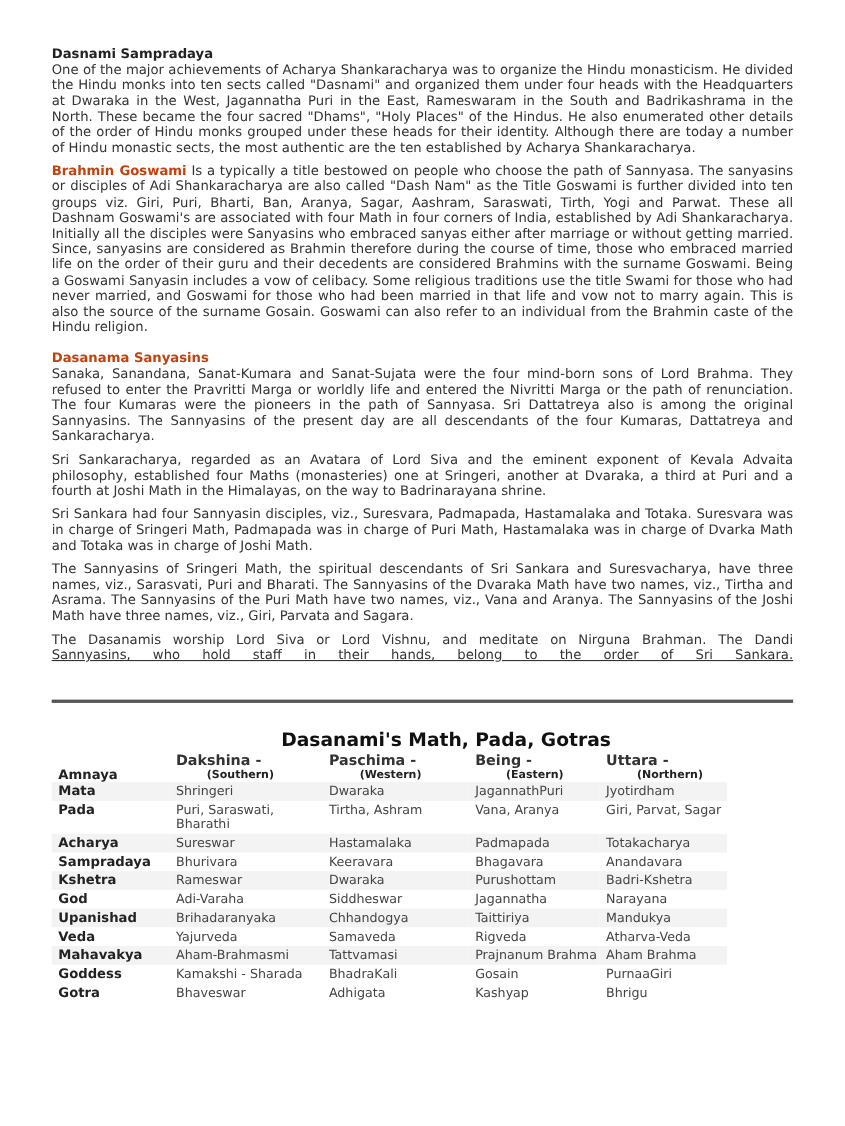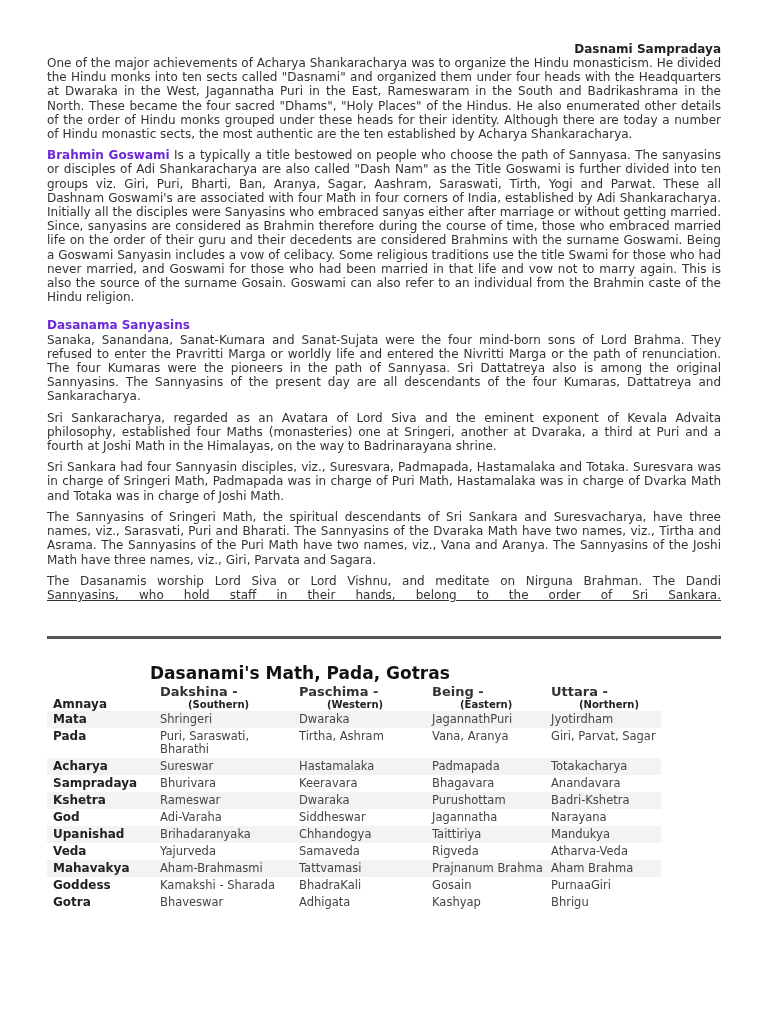--- a/index.html
+++ b/index.html
@@ -1,24 +1,24 @@
 <!DOCTYPE html>
 <html><head>
 <meta charset="utf-8">
 <style>
   html, body { margin: 0; padding: 0; background: #ffffff; }
   body { width: 768px; height: 1024px; position: relative; overflow: hidden;
          font-family: "DejaVu Sans", sans-serif; color: #333333; }
   .page { position: absolute; left: 47px; top: 42px; width: 674px; }
-  .title { text-align: right; font-weight: bold; font-size: 12px; line-height: 14px;
+  .title { text-align: left; font-weight: bold; font-size: 12px; line-height: 14px;
            color: #222; margin: 0; }
   p { margin: 0; font-size: 12px; line-height: 14.2px; text-align: justify; }
   .gap { height: 7px; }
   .gap-big { height: 14px; }
-  b, .bold { font-weight: bold; color: #6d28d9; }
+  b, .bold { font-weight: bold; color: #c2410c; }
   .underline { text-decoration: underline; text-align-last: justify; }
   .rule { position: absolute; left: 47px; top: 636px; width: 674px; height: 3px; background: #555; }
   .table-wrap { position: absolute; left: 47px; top: 662px; width: 614px; }
   .table-title { text-align: center; font-size: 17px; font-weight: bold; color: #111; line-height: 22px;
                  margin-left: 10px; width: 460px; }
   table { border-collapse: collapse; width: 614px; font-size: 11.5px; }
   td { padding: 0 0 0 6px; vertical-align: top; line-height: 13px; color: #444; }
   td.rowhead { font-weight: bold; color: #222; width: 101px; font-size: 12px; }
   td.c1 { width: 133px; } td.c2 { width: 127px; } td.c3 { width: 113px; }
   tr.shaded td { background: #f3f3f3; }
@@ -45,21 +45,21 @@
   <div class="gap"></div>
   <p>The Sannyasins of Sringeri Math, the spiritual descendants of Sri Sankara and Suresvacharya, have three names, viz., Sarasvati, Puri and Bharati. The Sannyasins of the Dvaraka Math have two names, viz., Tirtha and Asrama. The Sannyasins of the Puri Math have two names, viz., Vana and Aranya. The Sannyasins of the Joshi Math have three names, viz., Giri, Parvata and Sagara.</p>
   <div class="gap"></div>
   <p style="text-align-last: justify;">The Dasanamis worship Lord Siva or Lord Vishnu, and meditate on Nirguna Brahman. The Dandi</p>
   <p class="underline">Sannyasins, who hold staff in their hands, belong to the order of Sri Sankara.</p>
 </div>
 
 <div class="rule"></div>
 
 <div class="table-wrap">
-  <div class="table-title" style="margin-left:103px; width:auto; text-align:left;">Dasanami's Math, Pada, Gotras</div>
+  <div class="table-title" style="margin-left:103px; width:auto; text-align:center;">Dasanami's Math, Pada, Gotras</div>
   <table>
     <tbody id="tbody">
       <tr class="hdr">
         <td class="rowhead">Amnaya</td>
         <td class="c1">
             <span class="hdr-main">Dakshina -</span>
             <span class="hdr-sub">(Southern)</span>
           </td>
         <td class="c2">
             <span class="hdr-main">Paschima -</span>

